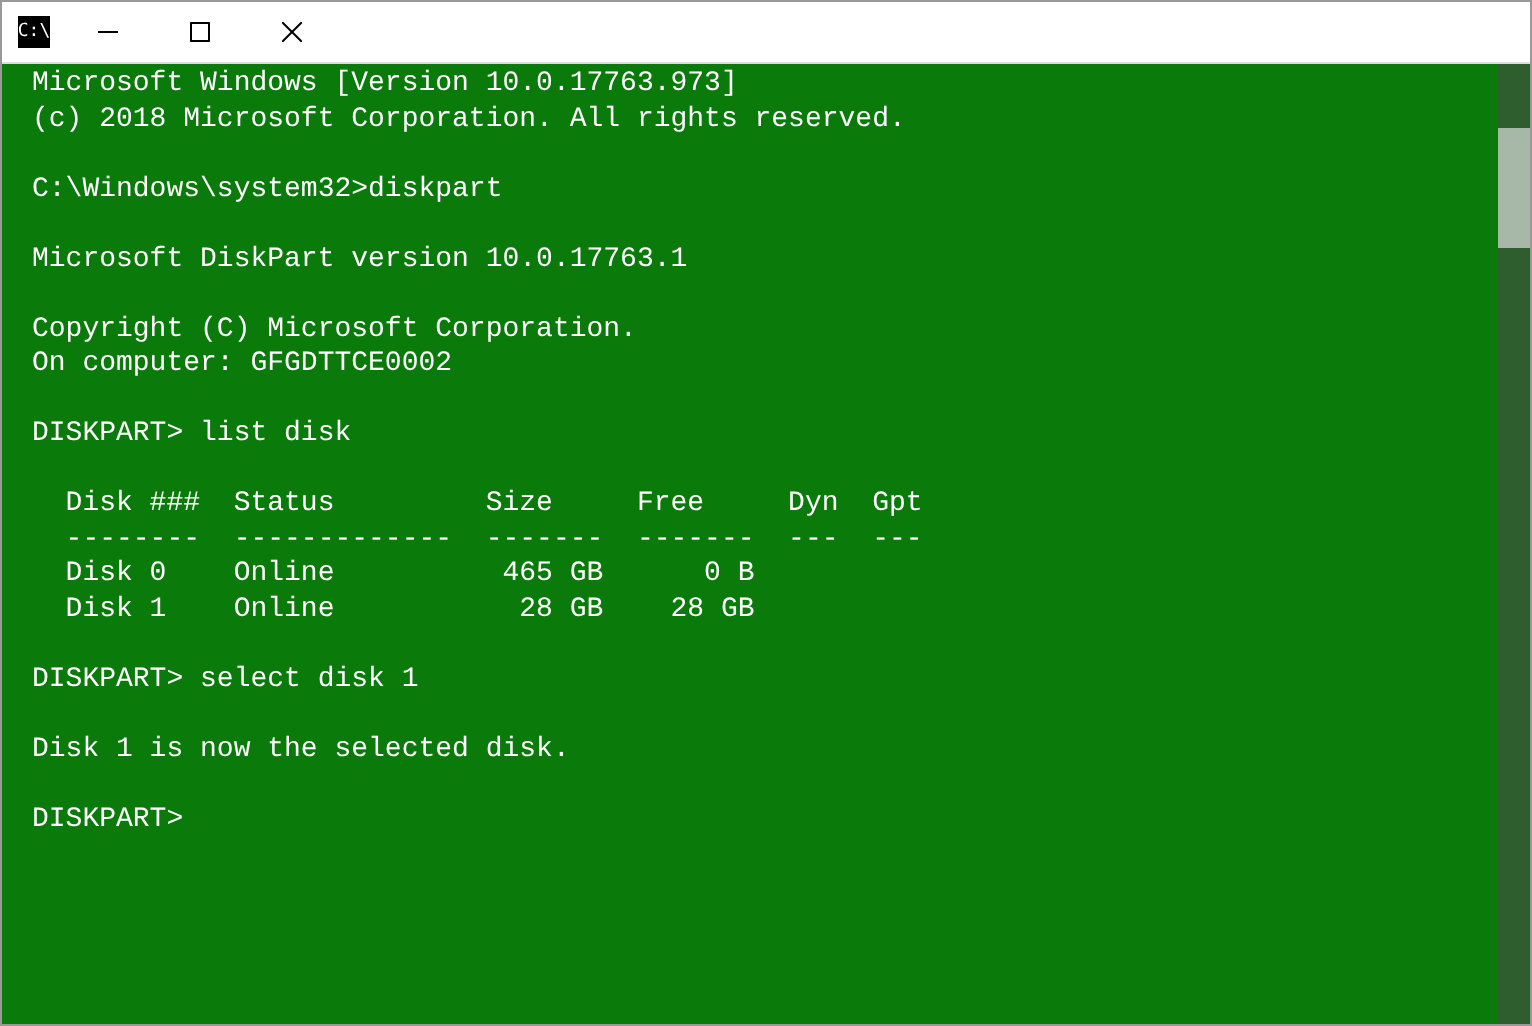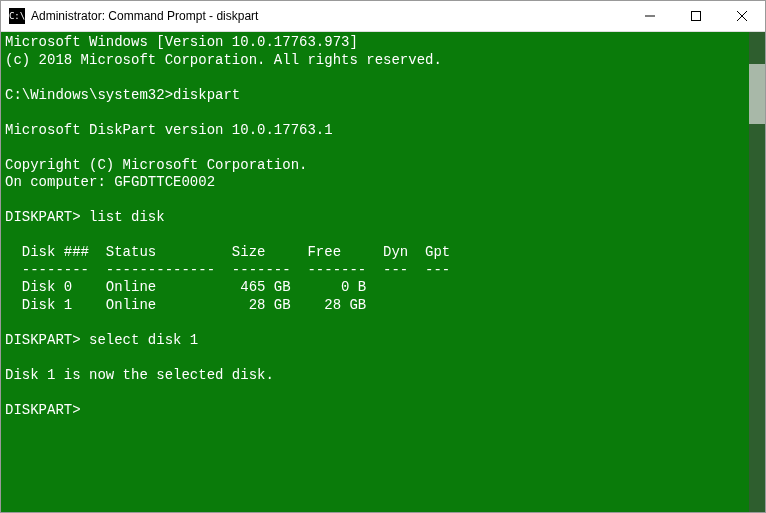--- a/index.html
+++ b/index.html
@@ -67,21 +67,21 @@
       background: #0a7b0a;
       position: relative;
     }
     .terminal {
       flex: 1;
       background: #0a7b0a;
       color: #fff;
       font-family: Consolas, "Courier New", monospace;
       font-size: 14px;
       line-height: 1.25;
-      padding: 2px 4px;
+      padding: 2px 15px;
       white-space: pre;
       overflow: hidden;
     }
     .scrollbar {
       width: 16px;
       background: #2e5e2e;
       display: flex;
       flex-direction: column;
     }
     .scroll-thumb {
@@ -100,21 +100,20 @@
     }
   </style>
 </head>
 <body>
 
 <div class="window">
   <div class="titlebar">
     <div class="titlebar-icon">
       <span>C:\</span>
     </div>
-    <div class="titlebar-text">Administrator: Command Prompt - diskpart</div>
     <div class="titlebar-controls">
       <div class="titlebar-btn">
         <svg width="10" height="10" viewBox="0 0 10 10">
             <line x1="0" y1="5" x2="10" y2="5" stroke="currentColor" stroke-width="1"></line>
           </svg>
       </div>
       <div class="titlebar-btn">
         <svg width="10" height="10" viewBox="0 0 10 10">
             <rect x="0.5" y="0.5" width="9" height="9" stroke="currentColor" stroke-width="1" fill="none"></rect>
           </svg>

